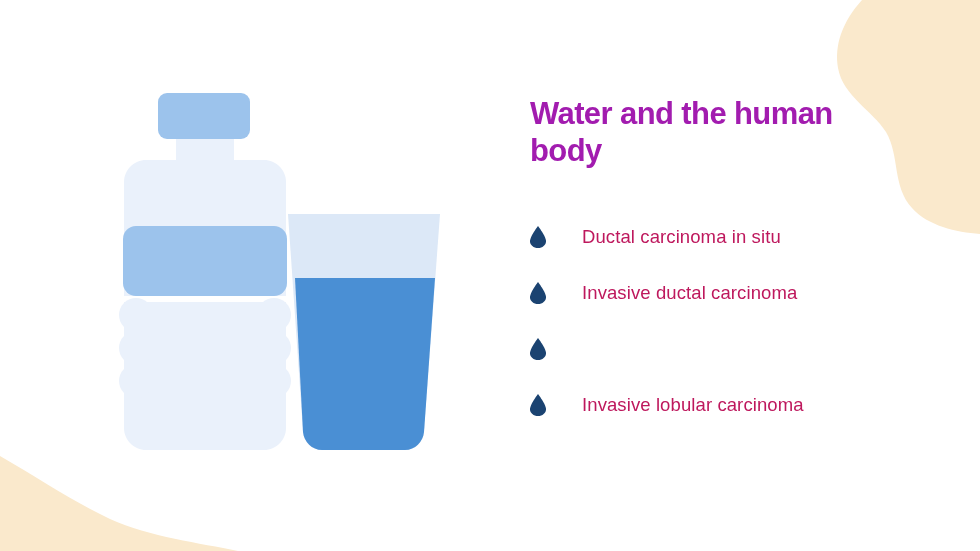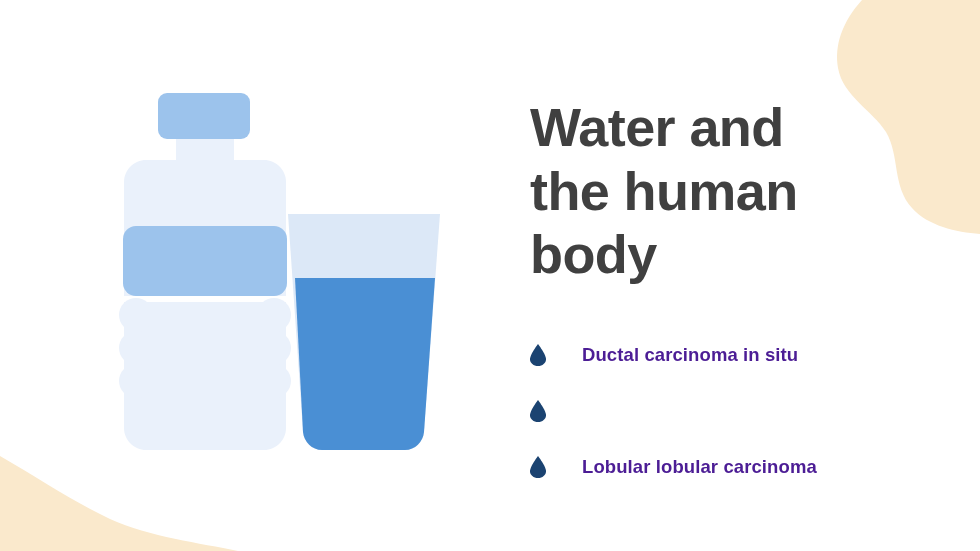--- a/index.html
+++ b/index.html
@@ -46,22 +46,22 @@
   }
 
   
   .content {
     position: absolute;
     left: 530px;
     top: 96px;
     width: 400px;
   }
   .title {
-    color: #404040;
-    font-size: 54px;
+    color: #a21caf;
+    font-size: 31px;
     line-height: 1.18;
     font-weight: bold;
     letter-spacing: -0.6px;
     margin: 0 0 40px 0;
     max-width: 330px;
   }
   .bullet-list {
     list-style: none;
     margin: 0;
     padding: 0;
@@ -72,25 +72,24 @@
     height: 56px;
   }
   .drop-icon {
     width: 16px;
     height: 22px;
     flex: 0 0 16px;
     margin-right: 36px;
     display: block;
   }
   .bullet-label {
-    color: #4c1d95;
+    color: #be185d;
     font-size: 18.5px;
     letter-spacing: 0.1px;
     white-space: nowrap;
-    font-weight: bold;
   }
 </style>
 </head>
 <body>
 
 <div class="slide">
 
   <svg class="blob blob-tr" viewBox="0 0 180 240">
     <path d="M 180 0 L 62 0 C 42 22 34 46 38 68 C 43 96 72 110 86 132
              C 100 156 92 186 112 208 C 128 226 156 232 180 234 Z" fill="#fae9cc"></path>
@@ -140,30 +139,36 @@
 
     <ul class="bullet-list">
 
       <li class="bullet-row">
         <svg class="drop-icon" viewBox="0 0 16 22">
           <path d="M 8 0 C 8 0 0 10.5 0 15.2 C 0 19.0 3.6 22 8 22 C 12.4 22 16 19.0 16 15.2 C 16 10.5 8 0 8 0 Z" fill="#1b4371"></path>
         </svg>
         <span class="bullet-label">Ductal carcinoma in situ</span>
       </li>
 
+      <li class="bullet-row">
+        <svg class="drop-icon" viewBox="0 0 16 22">
+          <path d="M 8 0 C 8 0 0 10.5 0 15.2 C 0 19.0 3.6 22 8 22 C 12.4 22 16 19.0 16 15.2 C 16 10.5 8 0 8 0 Z" fill="#1b4371"></path>
+        </svg>
+        <span class="bullet-label">Invasive ductal carcinoma</span>
+      </li>
 
       <li class="bullet-row">
         <svg class="drop-icon" viewBox="0 0 16 22">
           <path d="M 8 0 C 8 0 0 10.5 0 15.2 C 0 19.0 3.6 22 8 22 C 12.4 22 16 19.0 16 15.2 C 16 10.5 8 0 8 0 Z" fill="#1b4371"></path>
         </svg>
       </li>
 
       <li class="bullet-row">
         <svg class="drop-icon" viewBox="0 0 16 22">
           <path d="M 8 0 C 8 0 0 10.5 0 15.2 C 0 19.0 3.6 22 8 22 C 12.4 22 16 19.0 16 15.2 C 16 10.5 8 0 8 0 Z" fill="#1b4371"></path>
         </svg>
-        <span class="bullet-label">Lobular lobular carcinoma</span>
+        <span class="bullet-label">Invasive lobular carcinoma</span>
       </li>
 
     </ul>
   </div>
 
 </div>
 
 </body></html>

